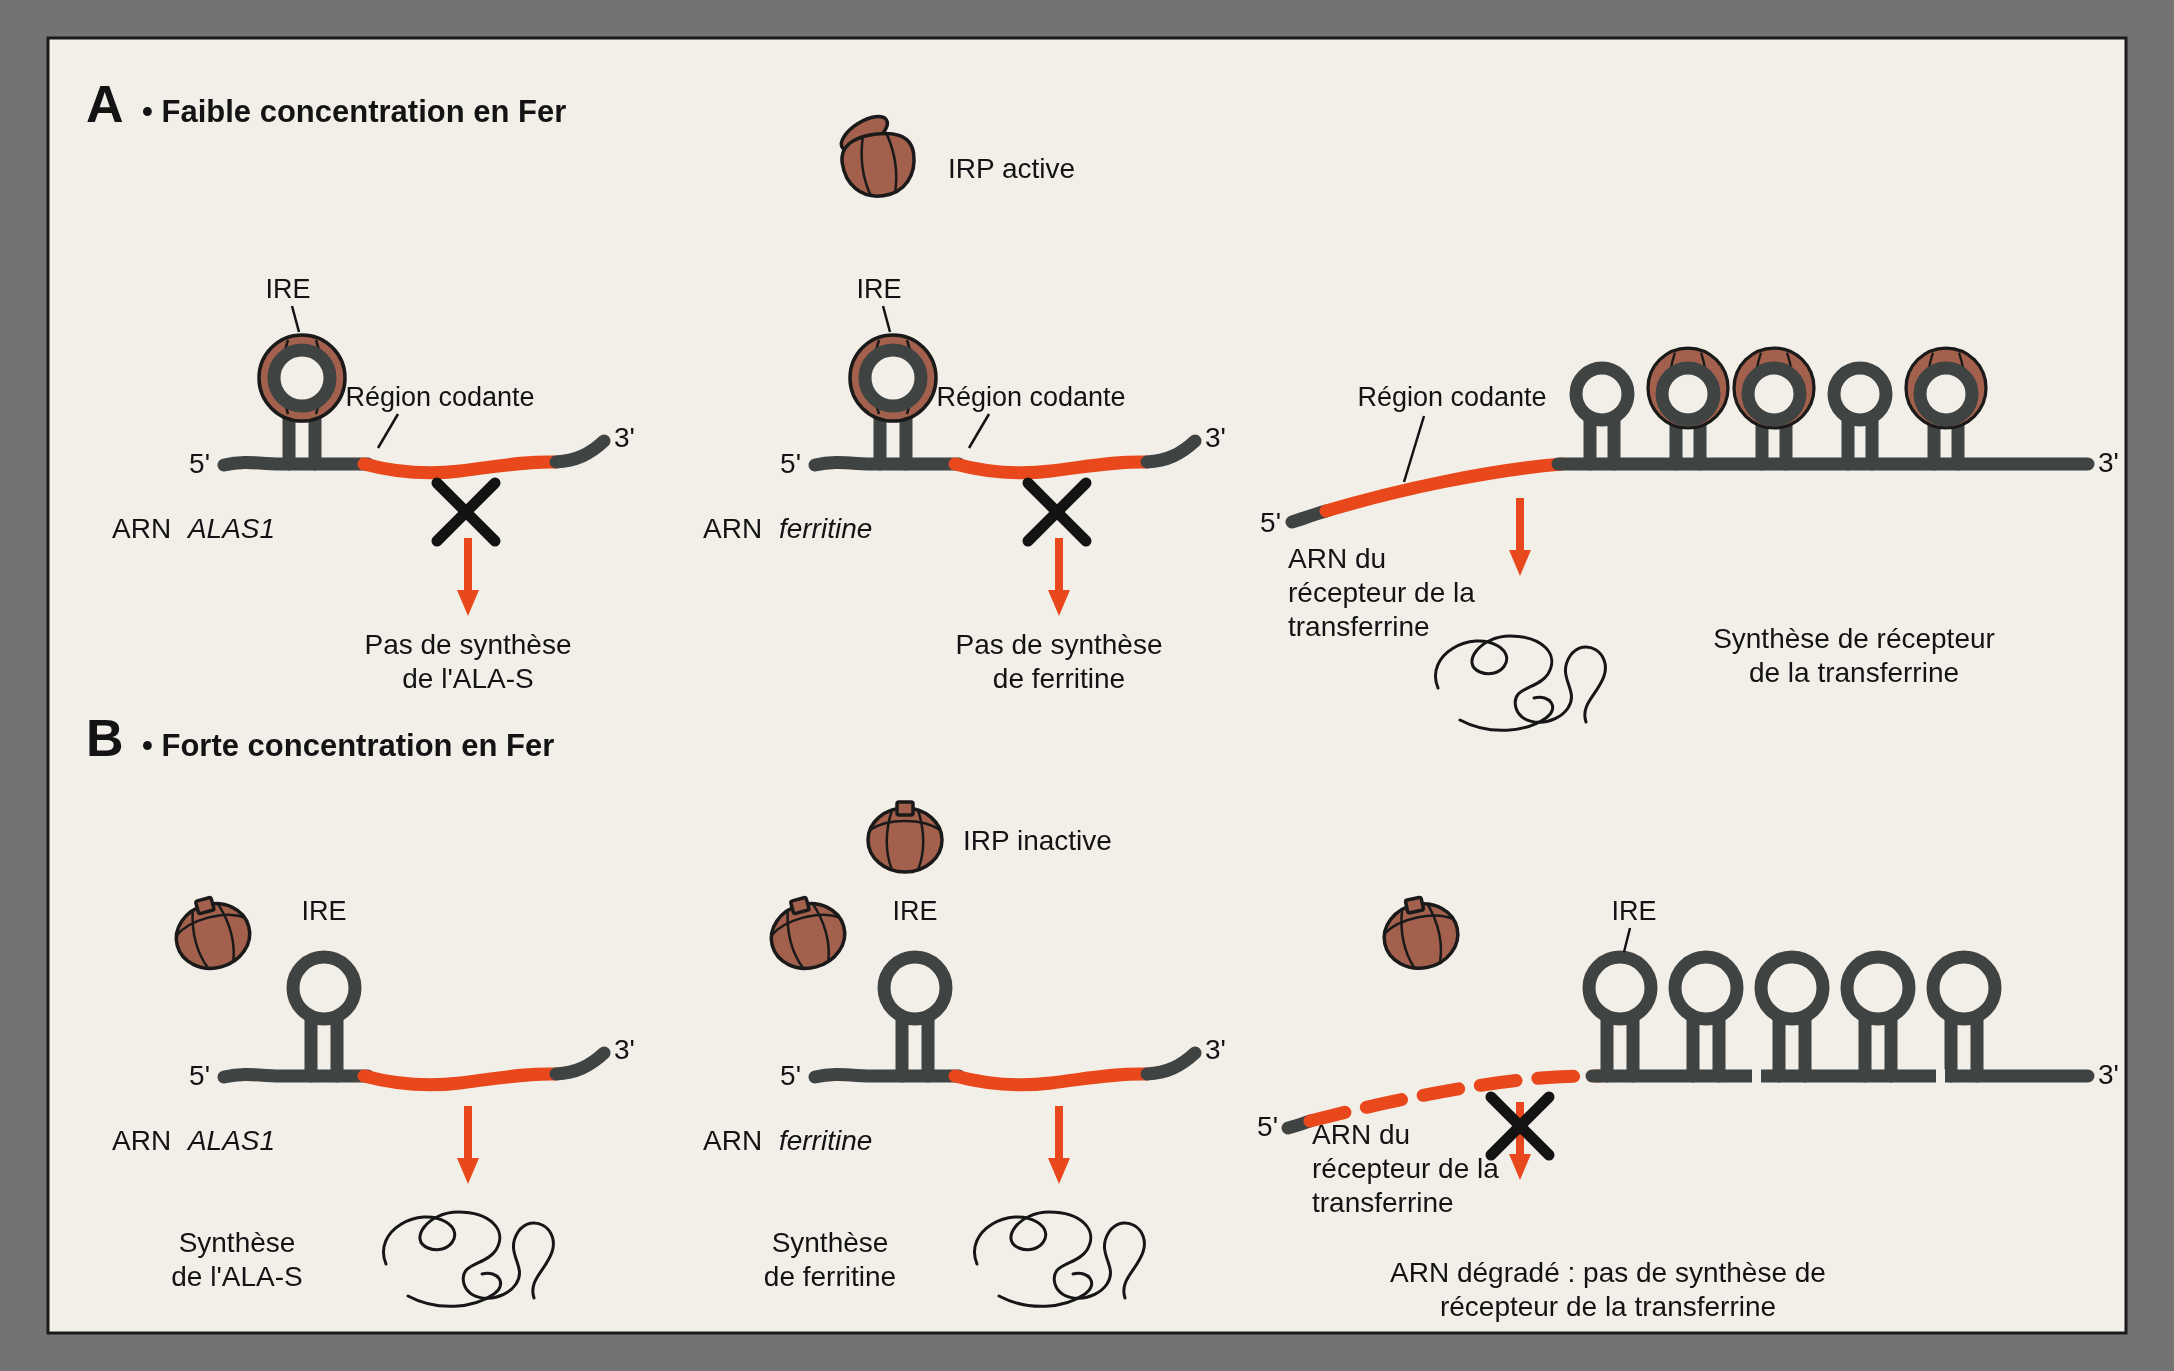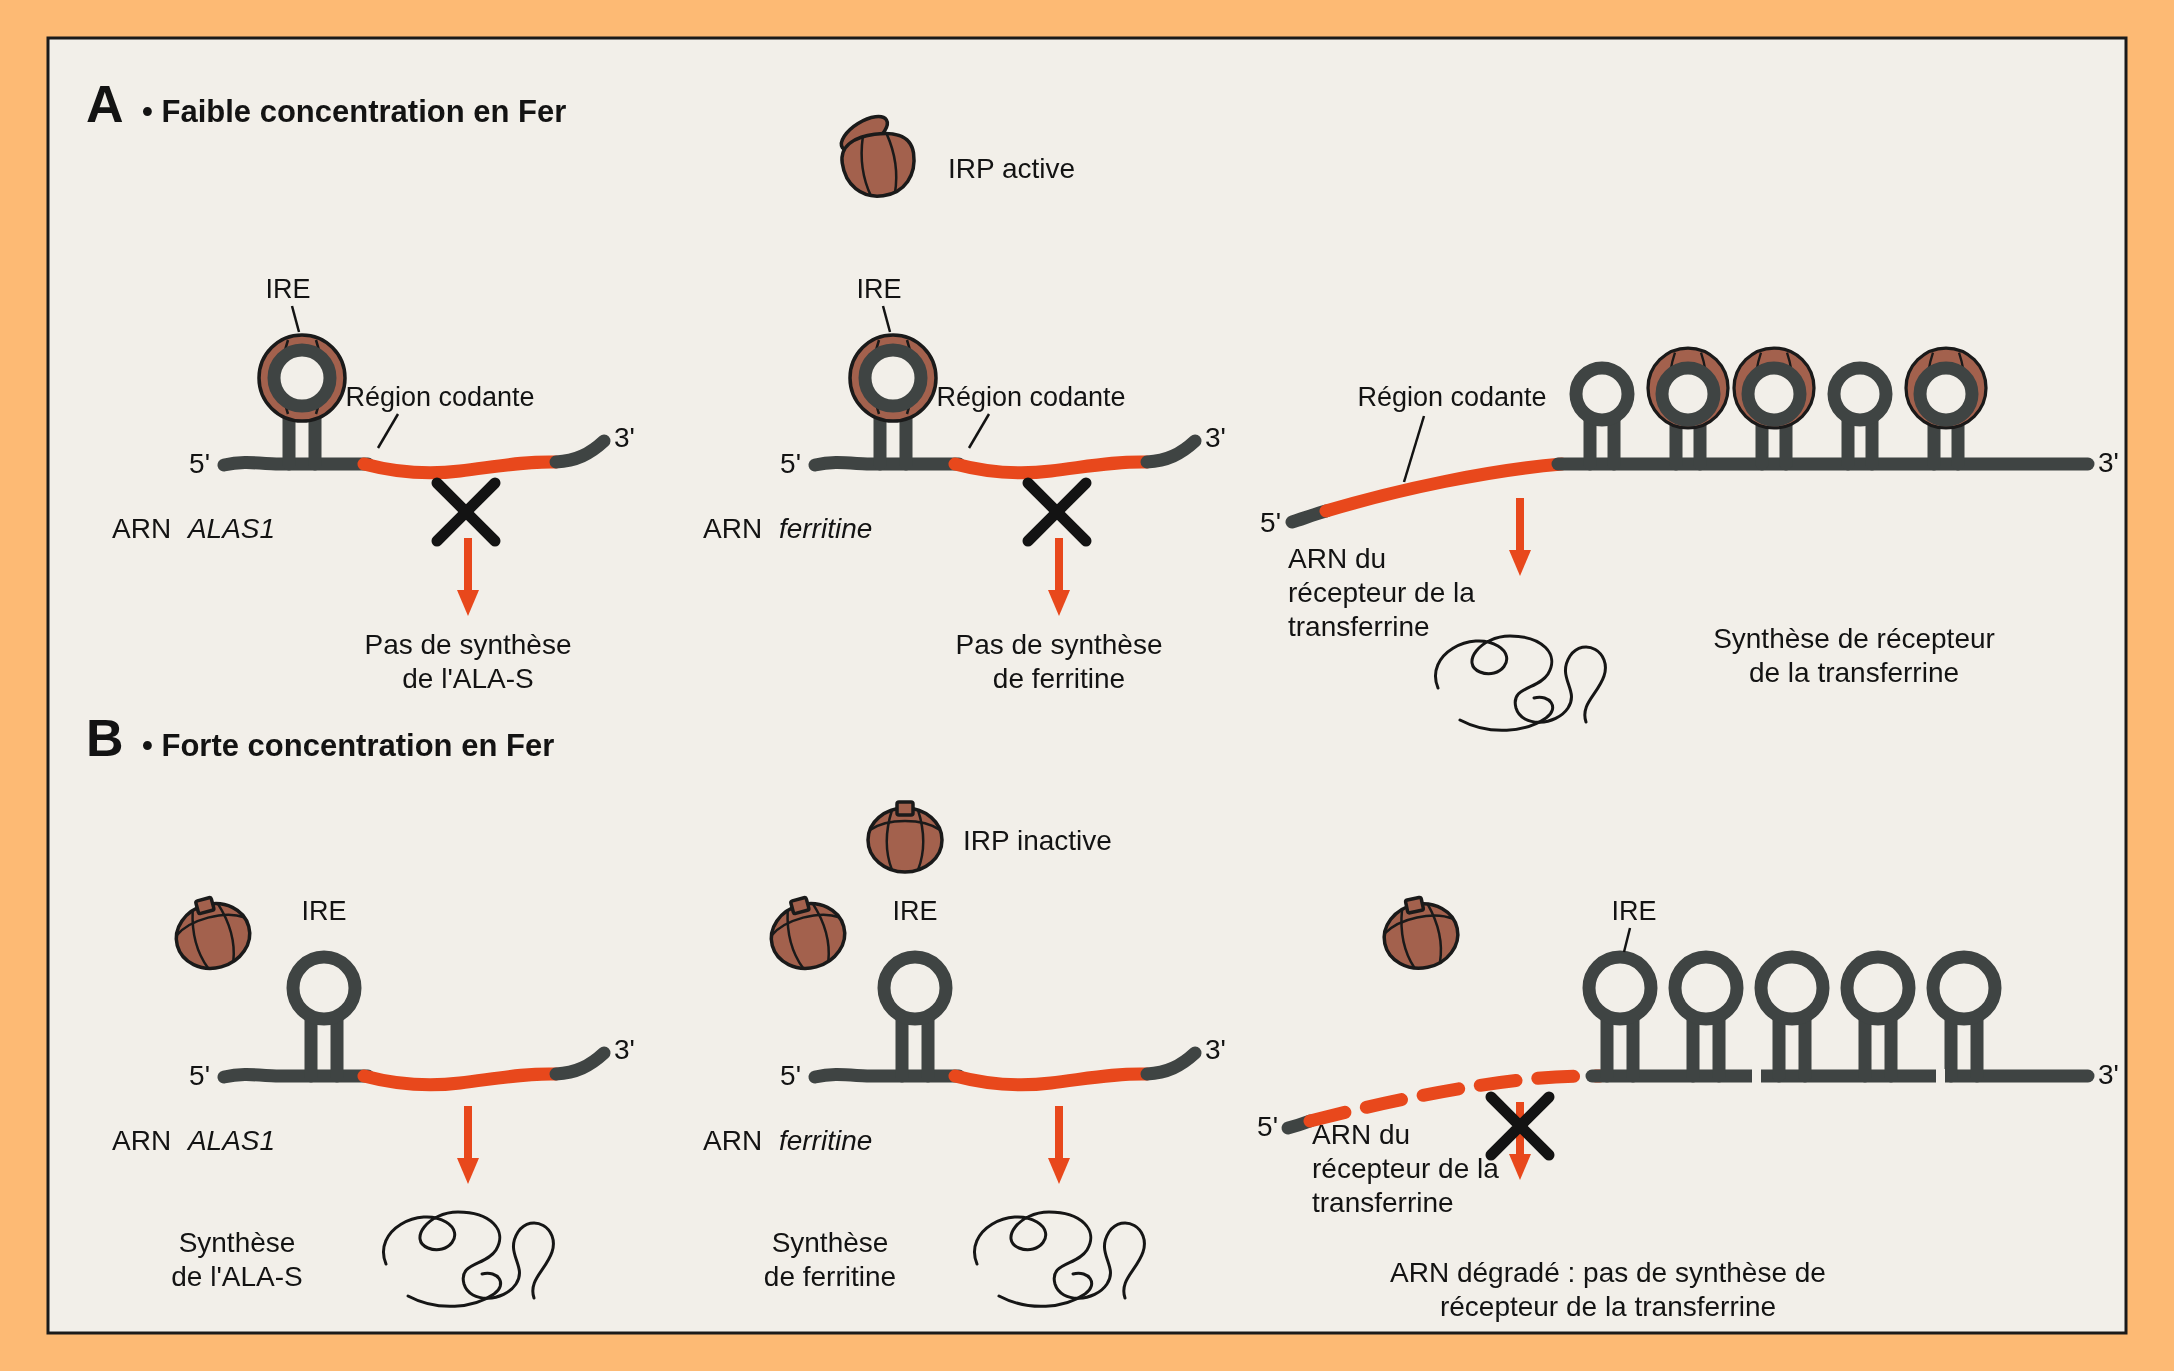--- a/index.html
+++ b/index.html
@@ -1,16 +1,16 @@
 <!DOCTYPE html>
 <html><head>
 <meta charset="utf-8">
 <style>
   html,body{margin:0;padding:0;background:#ffffff;}
-  .stage{position:relative;width:2174px;height:1371px;background:#fdba74;
+  .stage{position:relative;width:2174px;height:1371px;background:#737373;
          font-family:"Liberation Sans","DejaVu Sans",sans-serif;}
   svg{display:block;}
   text{fill:#131313;font-family:"Liberation Sans","DejaVu Sans",sans-serif;}
   .t{font-size:28px;}
   .ts{font-size:27px;}
   .tm{text-anchor:middle;}
   .te{text-anchor:end;}
   .title-letter{font-size:52px;font-weight:bold;}
   .title-text{font-size:31px;font-weight:bold;}
   .italic{font-style:italic;}

